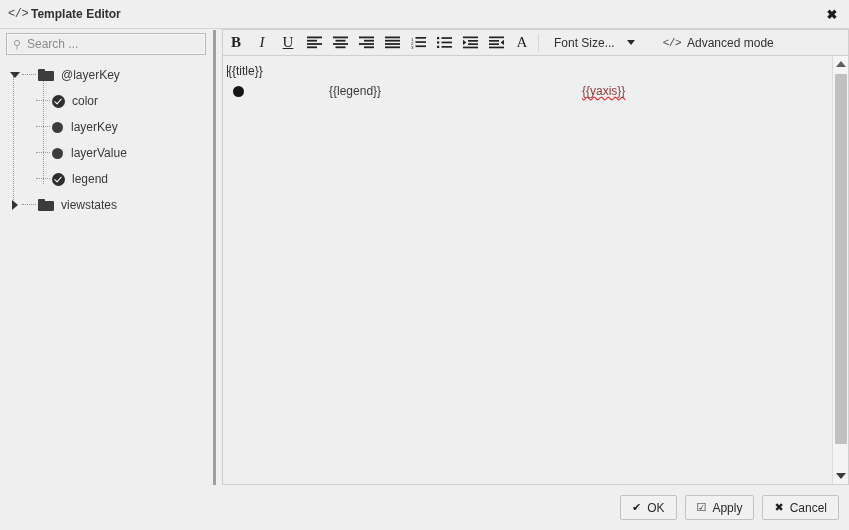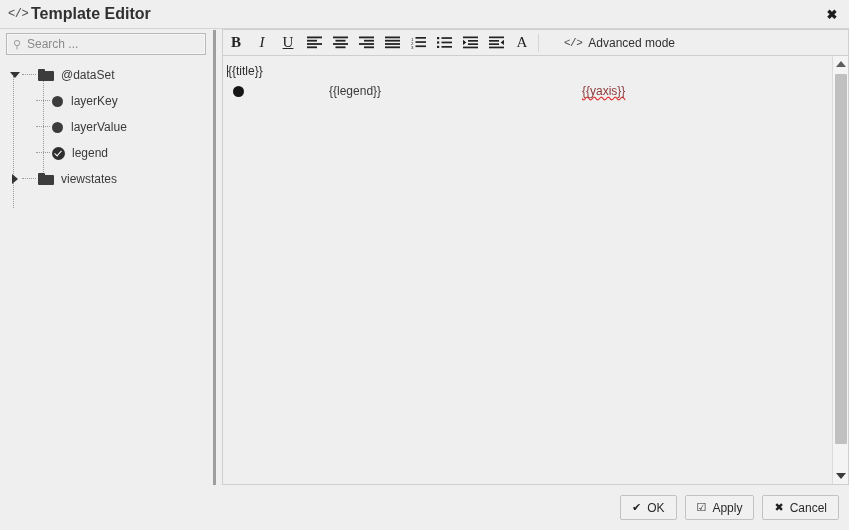--- a/index.html
+++ b/index.html
@@ -33,21 +33,21 @@
     margin-left: 8px;
     width: 18px;
     color: #4a4a4a;
     font-size: 12px;
     font-family: "Liberation Mono", monospace;
     letter-spacing: -0.5px;
     text-align: center;
   }
   .titlebar-title {
     margin-left: 5px;
-    font-size: 16px;
+    font-size: 12px;
     font-weight: bold;
     color: #303030;
   }
   .titlebar-close {
     position: absolute;
     right: 6px; top: 4px;
     width: 22px; height: 21px;
     display: flex;
     align-items: center;
     justify-content: center;
@@ -446,23 +446,28 @@
   <div class="tree">
     <div class="guide guide-root"></div>
     <div class="guide guide-child"></div>
 
     <div class="tree-row lvl0">
       <span class="twisty">
           <i class="tri-down"></i>
         </span>
       <span class="dots-h"></span>
       <span class="folder-icon"></span>
-      <span class="tree-label">@dataSet</span>
-    </div>
-
+      <span class="tree-label">@layerKey</span>
+    </div>
+
+    <div class="tree-row lvl1">
+      <span class="dots-h"></span>
+      <span class="check-icon"></span>
+      <span class="tree-label">color</span>
+    </div>
 
     <div class="tree-row lvl1">
       <span class="dots-h"></span>
       <span class="dot-icon"></span>
       <span class="tree-label">layerKey</span>
     </div>
 
     <div class="tree-row lvl1">
       <span class="dots-h"></span>
       <span class="dot-icon"></span>
@@ -595,20 +600,24 @@
             <rect x="0" y="10.6" width="15" height="1.7"></rect>
             <path d="M15 3.8 L11.6 6.4 L15 9 Z"></path>
           </g>
         </svg>
       </span>
     </div>
     <div class="tb-btn fontA">A</div>
 
     <div class="tb-sep"></div>
 
+    <div class="fontsize-btn">
+      <span>Font Size...</span>
+      <span class="caret"></span>
+    </div>
 
     <div class="advanced-btn">
       <span class="adv-icon">&lt;/&gt;</span>
       <span>Advanced mode</span>
     </div>
   </div>
 
   <div class="editor-area">
 
     <div class="editor-doc">

